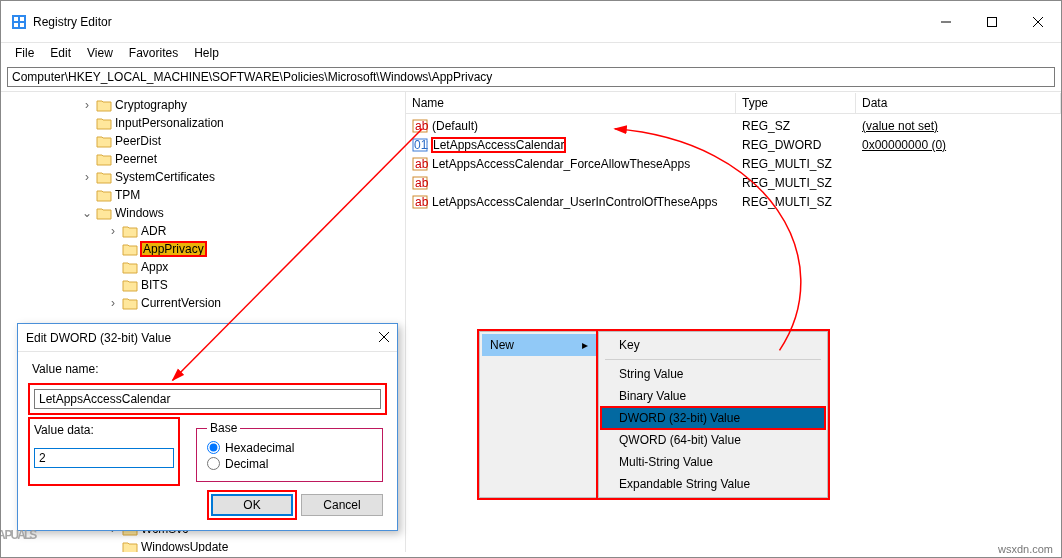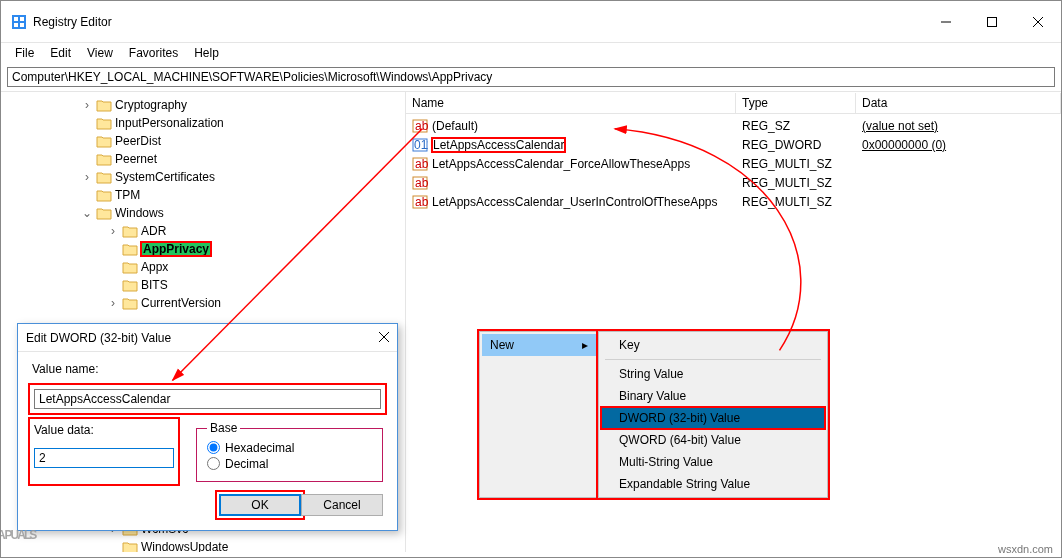--- a/index.html
+++ b/index.html
@@ -23,21 +23,21 @@
     
     .split { display:flex; height:calc(100% - 30px - 20px - 28px - 18px); }
     .tree { width:405px; border-right:1px solid #e5e5e5; overflow:hidden; position:relative; }
     .tree-inner { padding:4px 0 4px 80px; }
     .node { display:flex; align-items:center; height:18px; gap:3px; white-space:nowrap; }
     .node.lvl2 { padding-left:26px; }
     .node .tw { width:12px; color:#666; text-align:center; }
     .node .tw.hidden { visibility:hidden; }
     .folder-ico { width:16px; height:14px; }
     .sel { outline:2px solid red; outline-offset:-1px; padding:0 2px; }
-    .focus { background:#22c55e;font-weight:bold; }
+    .focus { background:#eab308; }
 
     
     .details { flex:1; display:flex; flex-direction:column; }
     .det-head { display:flex; border-bottom:1px solid #e5e5e5; height:22px; align-items:center; }
     .col { padding:3px 6px; border-right:1px solid #e5e5e5; }
     .col.n { width:330px; }
     .col.t { width:120px; }
     .col.d { flex:1; }
     .rows { padding:2px 0; }
     .row { display:flex; height:19px; align-items:center; }
@@ -67,21 +67,21 @@
     .dlg label { display:block; margin-bottom:11px; }
     .dlg input[type=text] { width:100%; border:1px solid #7a7a7a; padding:2px 4px; outline:none; }
     .dlg .vn-box { margin-bottom:10px; outline:2px solid red; outline-offset:2px; padding:2px; }
     .dlg .row2 { display:flex; gap:20px; }
     .dlg .vd { width:144px; outline:2px solid red; outline-offset:2px; padding:2px; }
     .dlg .vd input { border:1px solid #0078d7; }
     .dlg .base { flex:1; }
     .dlg fieldset { border:1px solid #be185d; padding:4px 10px 8px; }
     .dlg fieldset legend { padding:0 3px; }
     .dlg .radio { display:flex; align-items:flex-start; gap:5px; margin:2px 0; }
-    .dlg .btns { display:flex; justify-content:flex-end; margin-top:12px; }
+    .dlg .btns { display:flex; justify-content:flex-end; gap:8px; margin-top:12px; }
     .dlg .btn { width:82px; height:22px; border:1px solid #adadad; background:#e1e1e1; display:flex; align-items:center; justify-content:center; }
     .dlg .btn.ok { outline:2px solid red; outline-offset:2px; border:1px solid #0078d7; box-shadow:inset 0 0 0 1px #0078d7; }
 
     
     .arrows { position:absolute; inset:0; pointer-events:none; }
 
     
     .logo-wm { position:absolute; left:-4px; bottom:6px; font-size:52px; font-weight:bold; color:#b9b9b9; letter-spacing:-2px; opacity:.85; font-family:Arial,sans-serif;}
     .logo-wm .g1{color:#9a9a9a;}
   </style>

